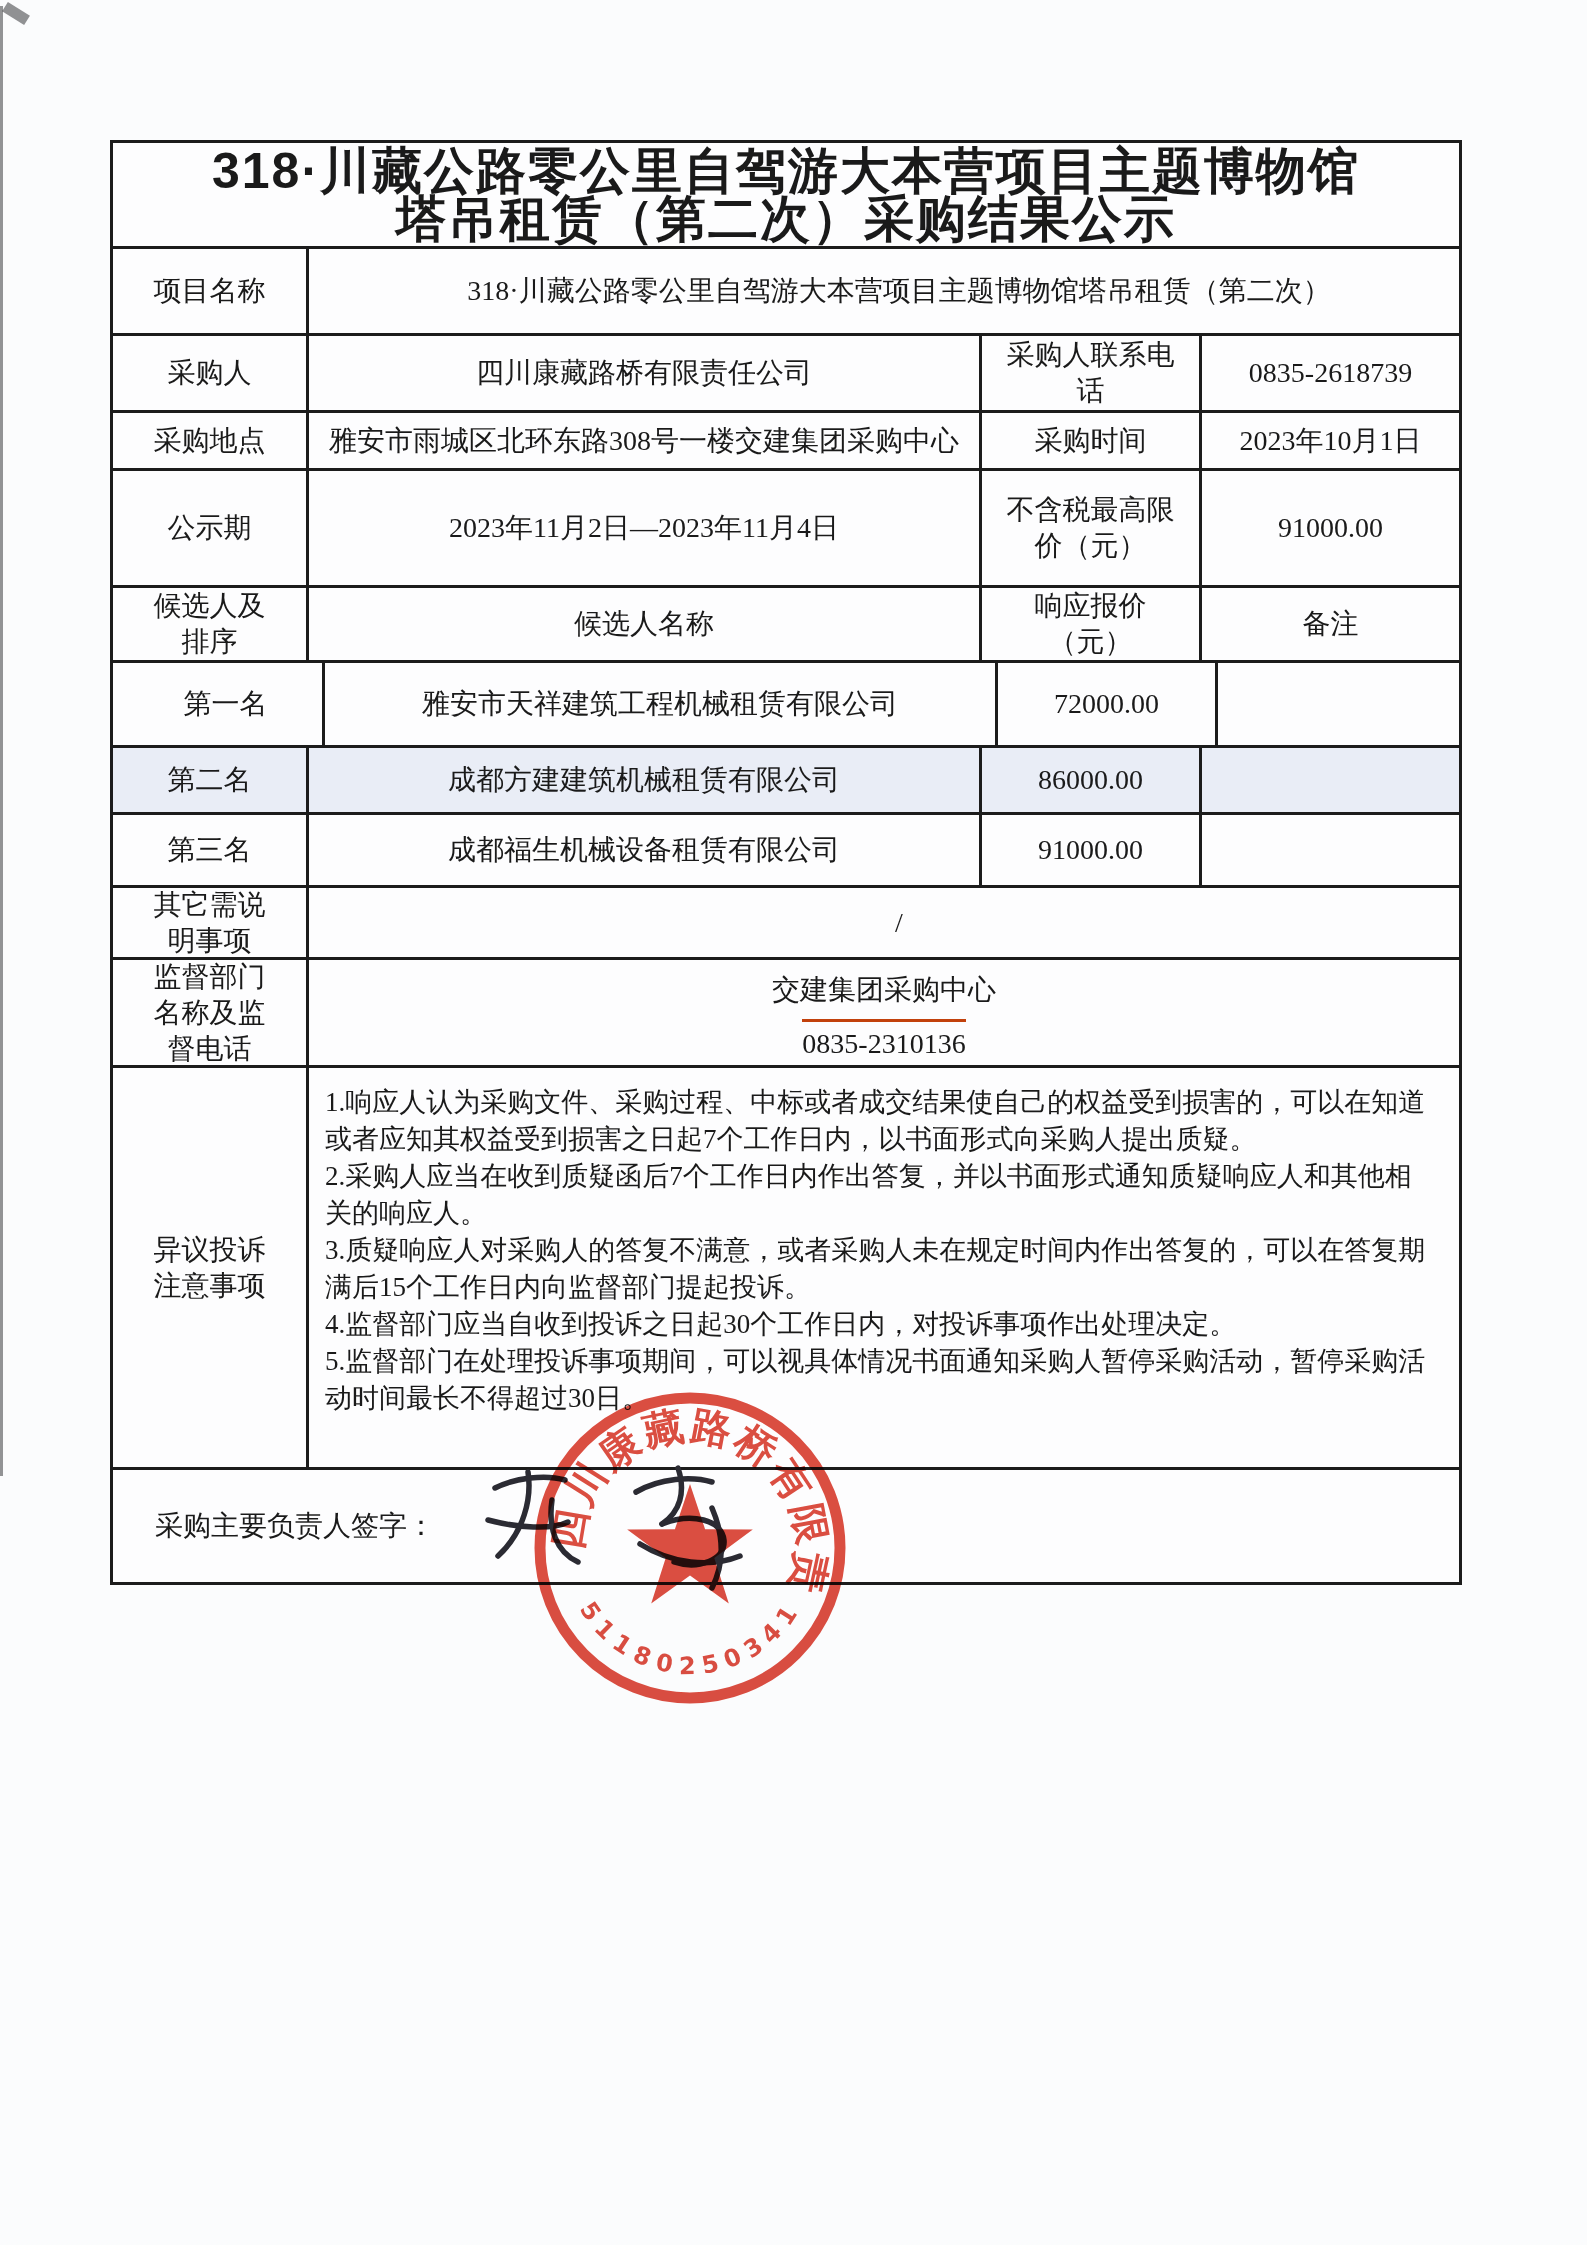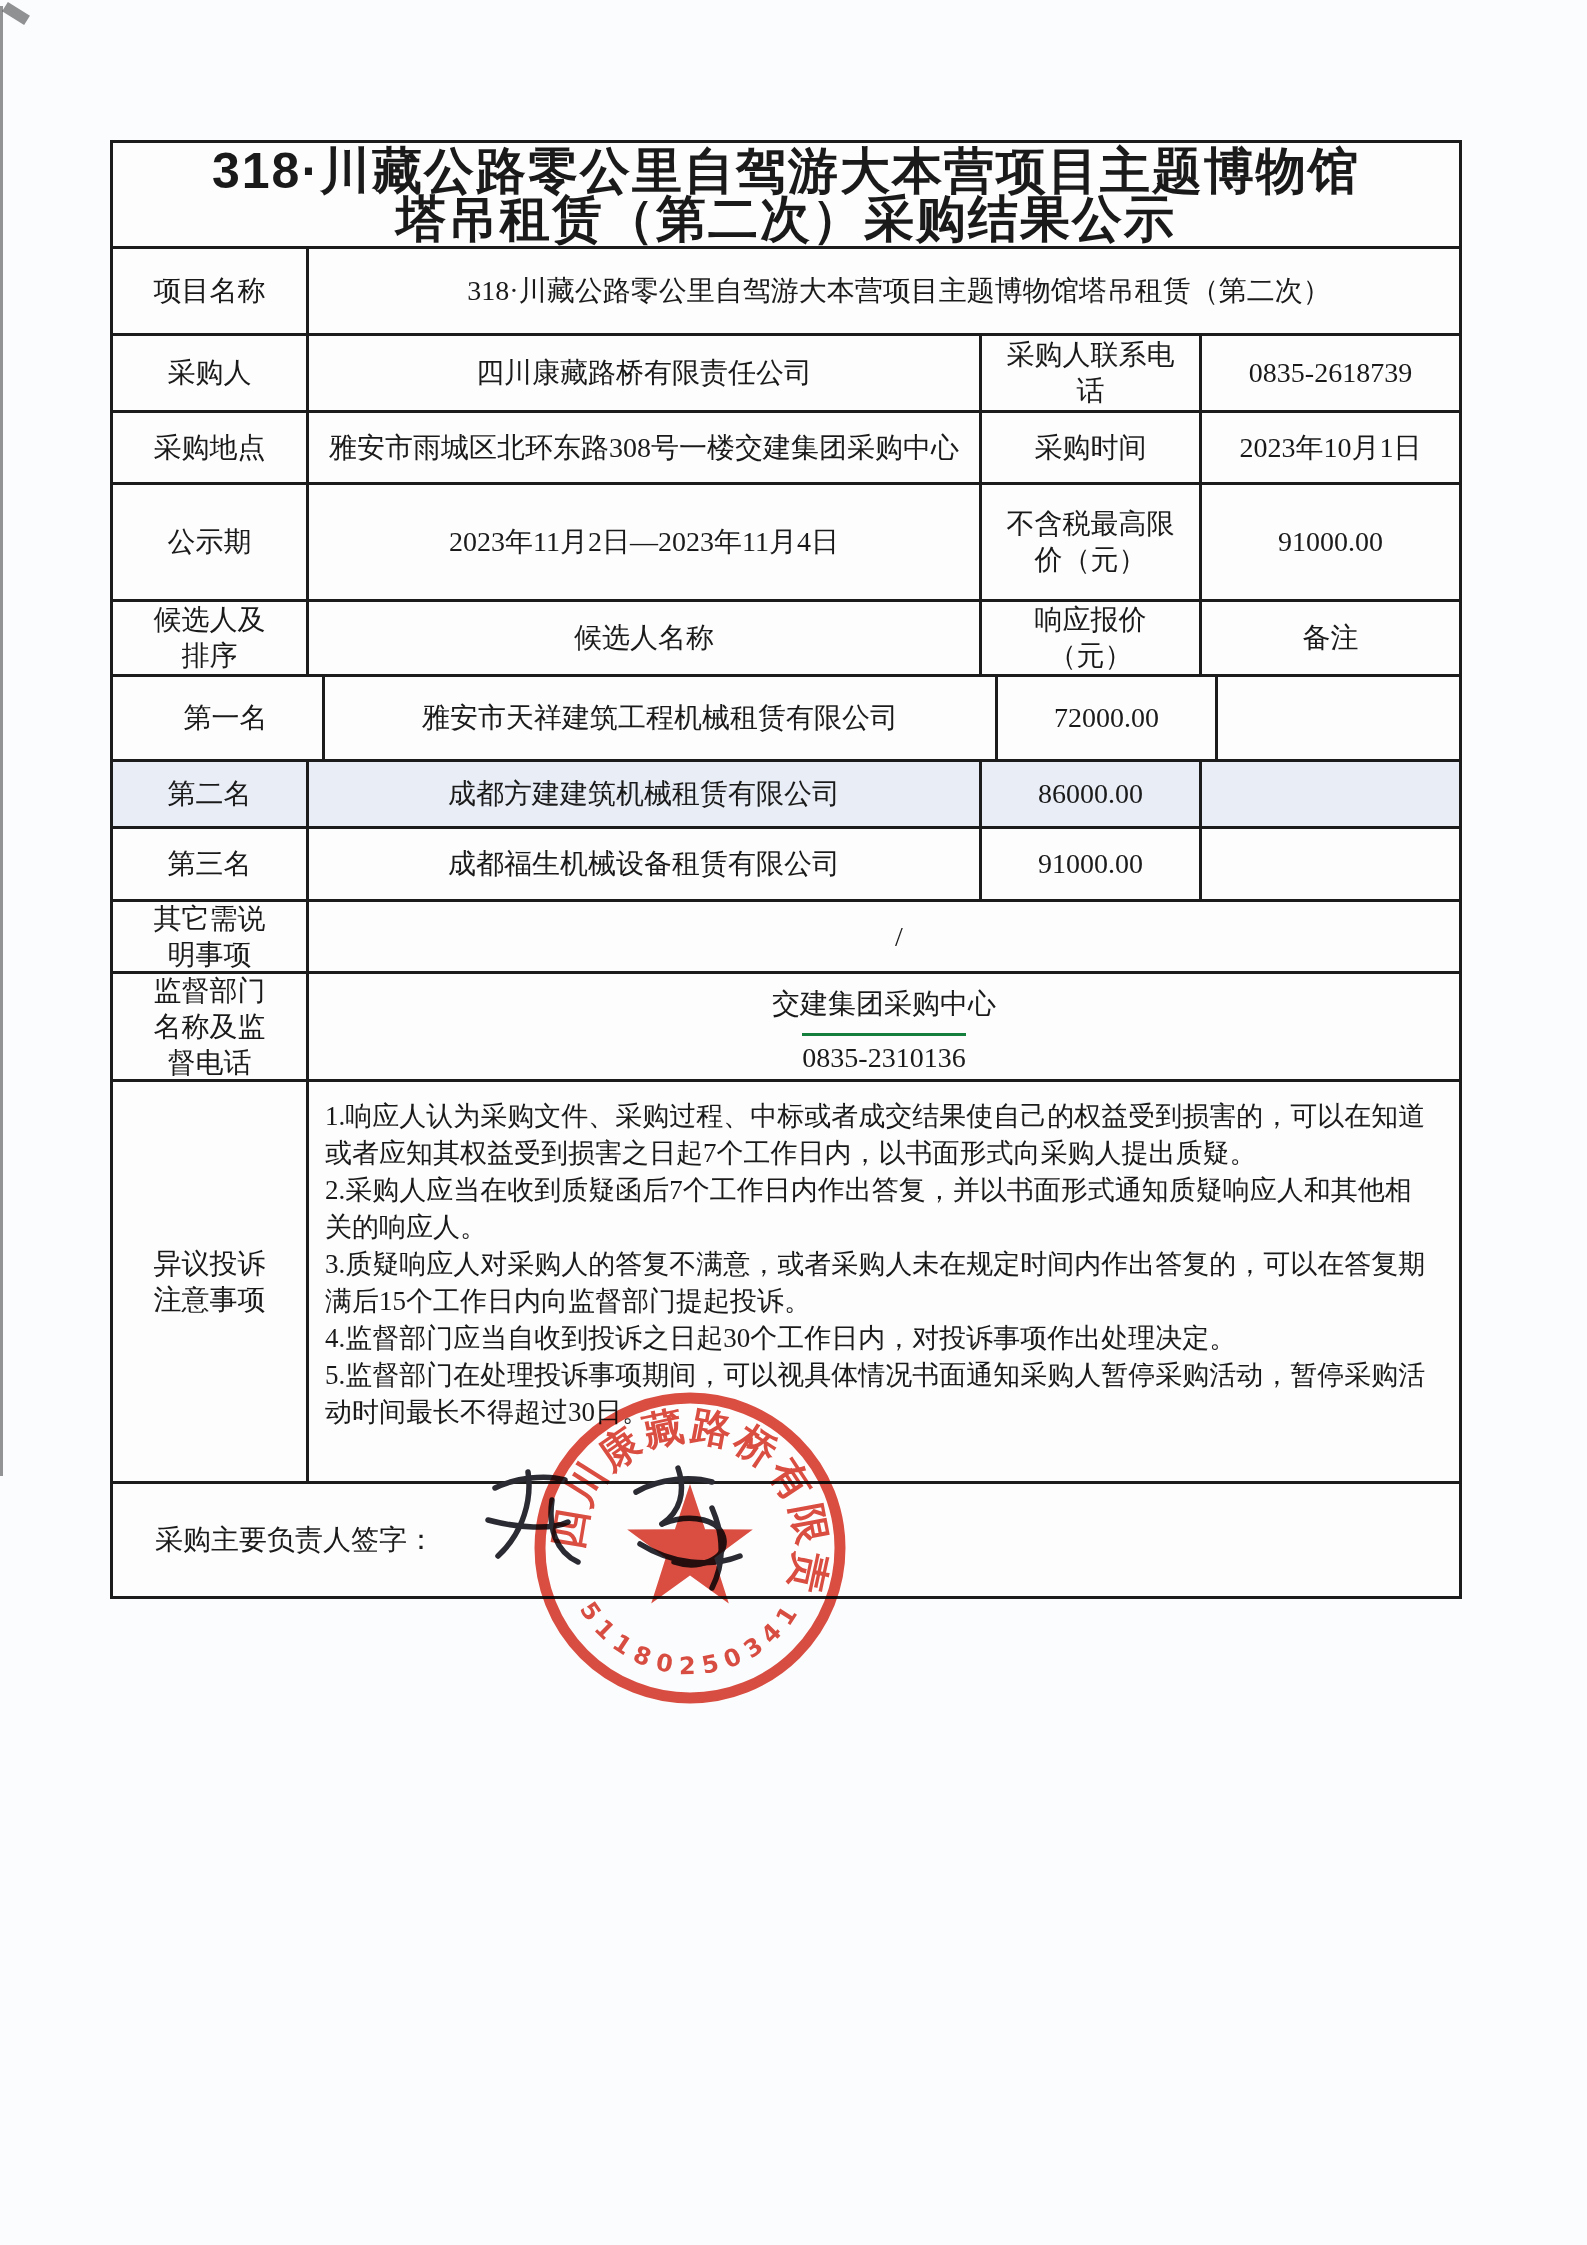--- a/index.html
+++ b/index.html
@@ -37,35 +37,35 @@
   .c4{width:266px;flex:1;}
   .merged{width:1159px;flex:1;padding-left:36px;}
   .prel{white-space:pre-line;}
   .title-row{height:103px;flex-direction:column;align-items:center;justify-content:center;}
   .title-line{
     font-family:"Liberation Sans","DejaVu Sans",sans-serif;
     font-weight:700;font-size:50px;line-height:48px;letter-spacing:2px;text-align:center;
   }
   .h-project{height:87px;}
   .h-purchaser{height:77px;}
-  .h-location{height:72px;}
+  .h-location{height:58px;}
   .h-publicity{height:117px;}
   .h-candhead{height:75px;}
   .h-cand1{height:85px;padding-left:16px;}
   .h-cand2{height:67px;}
   .h-cand3{height:73px;}
   .h-other{height:72px;}
   .h-superv{height:108px;}
   .h-object{height:402px;}
   .h-sign{height:115px;}
   .hl{background:#e9edf6;}
   .superv-right{display:flex;flex-direction:column;flex:1;}
   .superv-sub{box-sizing:border-box;display:flex;align-items:center;justify-content:center;font-size:28px;}
   .superv-sub1{height:59px;}
-  .superv-sub2{flex:1;border-top:3px solid #15803d;}
+  .superv-sub2{flex:1;border-top:3px solid #c2410c;}
   .objection-body{
     align-items:flex-start;justify-content:flex-start;
     flex-direction:column;text-align:left;
     padding:16px 22px 10px 16px;
     font-size:27px;line-height:37px;
   }
   .objection-item{width:100%;}
   .sign-row{justify-content:flex-start;padding-left:42px;font-size:28px;}
   .stamp{position:absolute;left:522px;top:1380px;width:336px;height:336px;opacity:.9;mix-blend-mode:multiply;}
   .signature{position:absolute;left:440px;top:1448px;width:360px;height:170px;}

